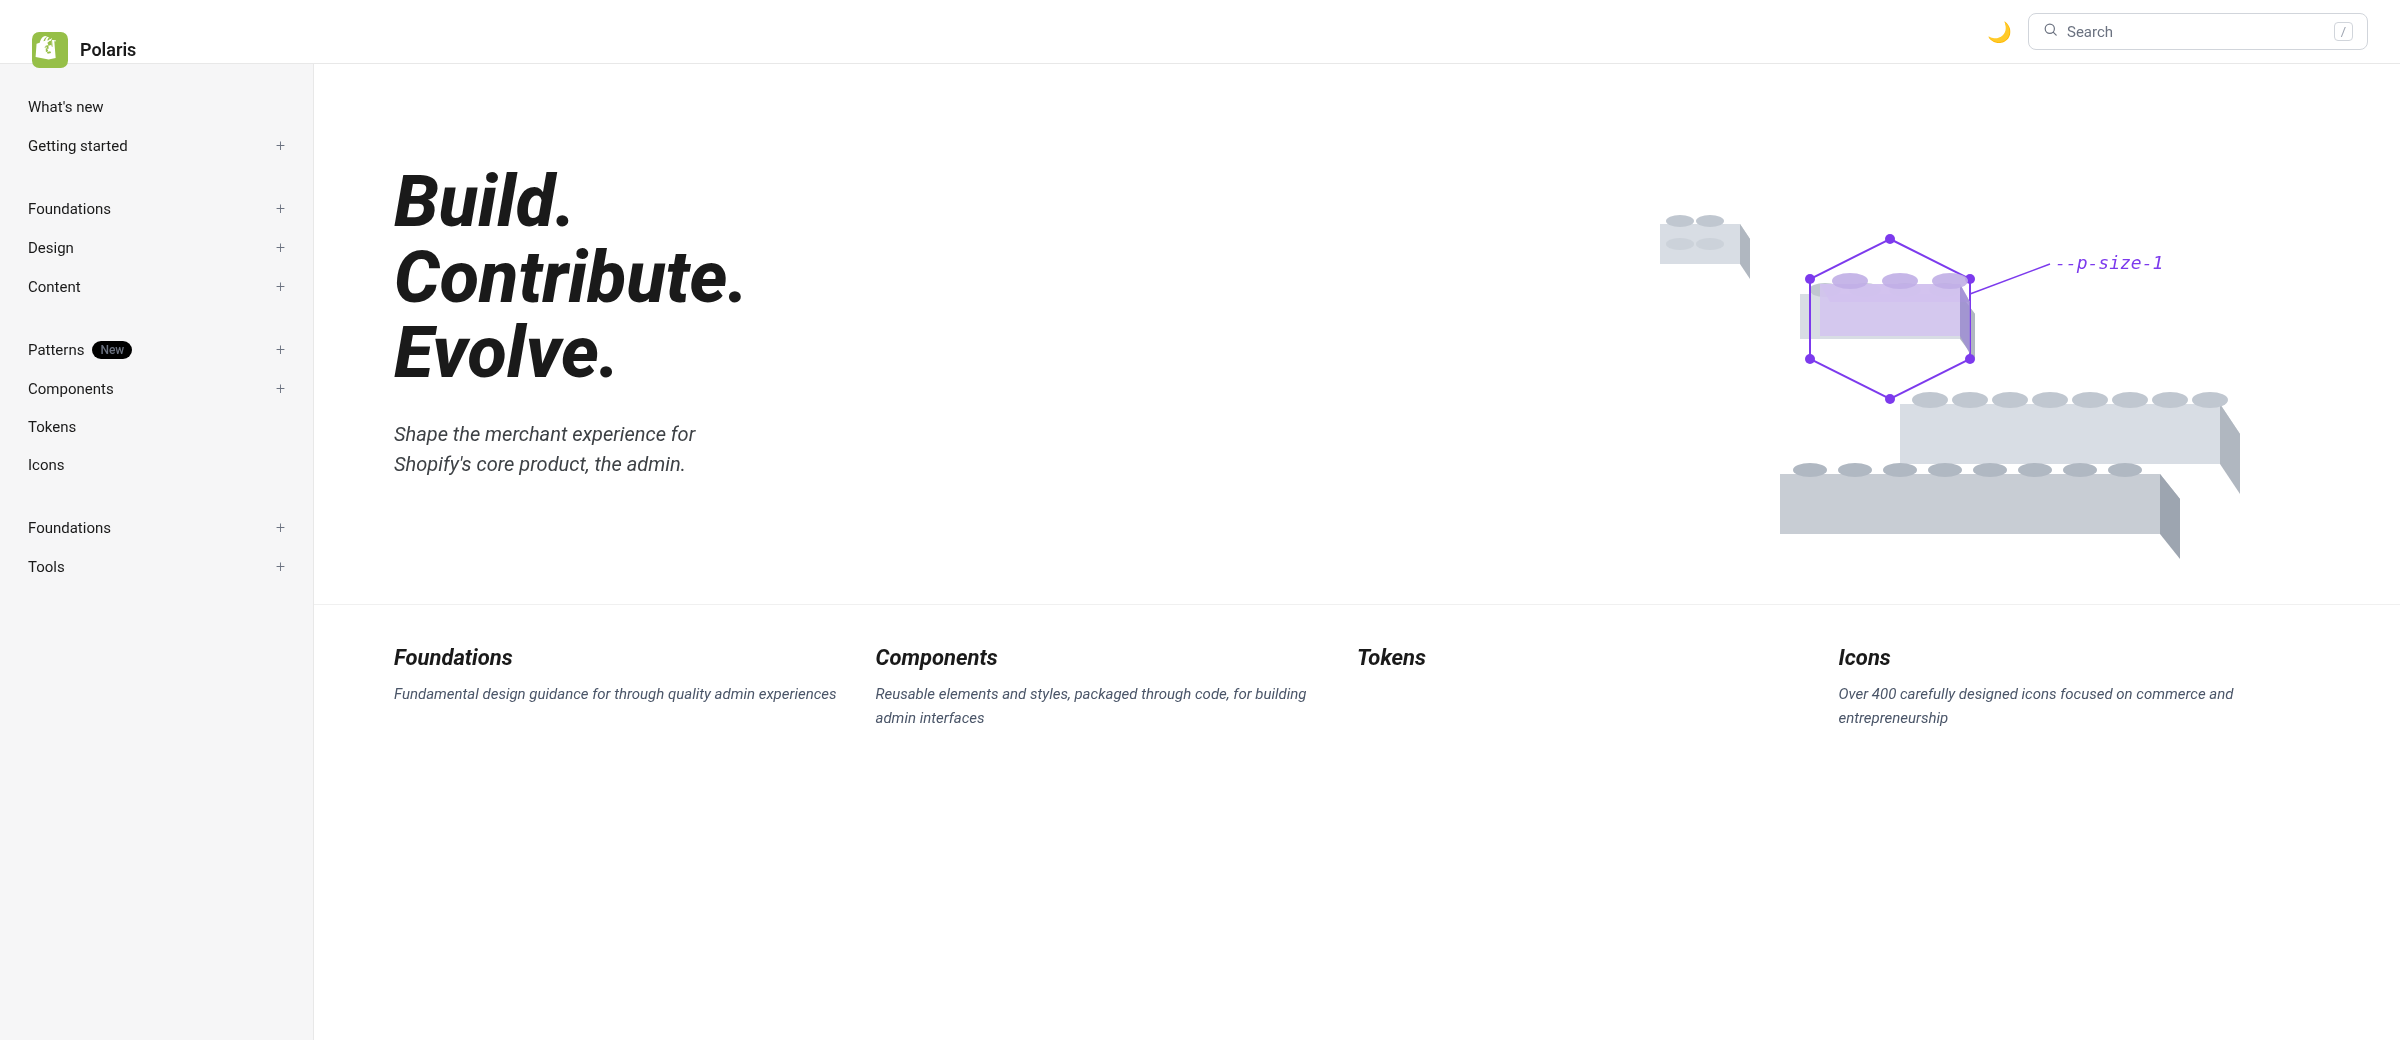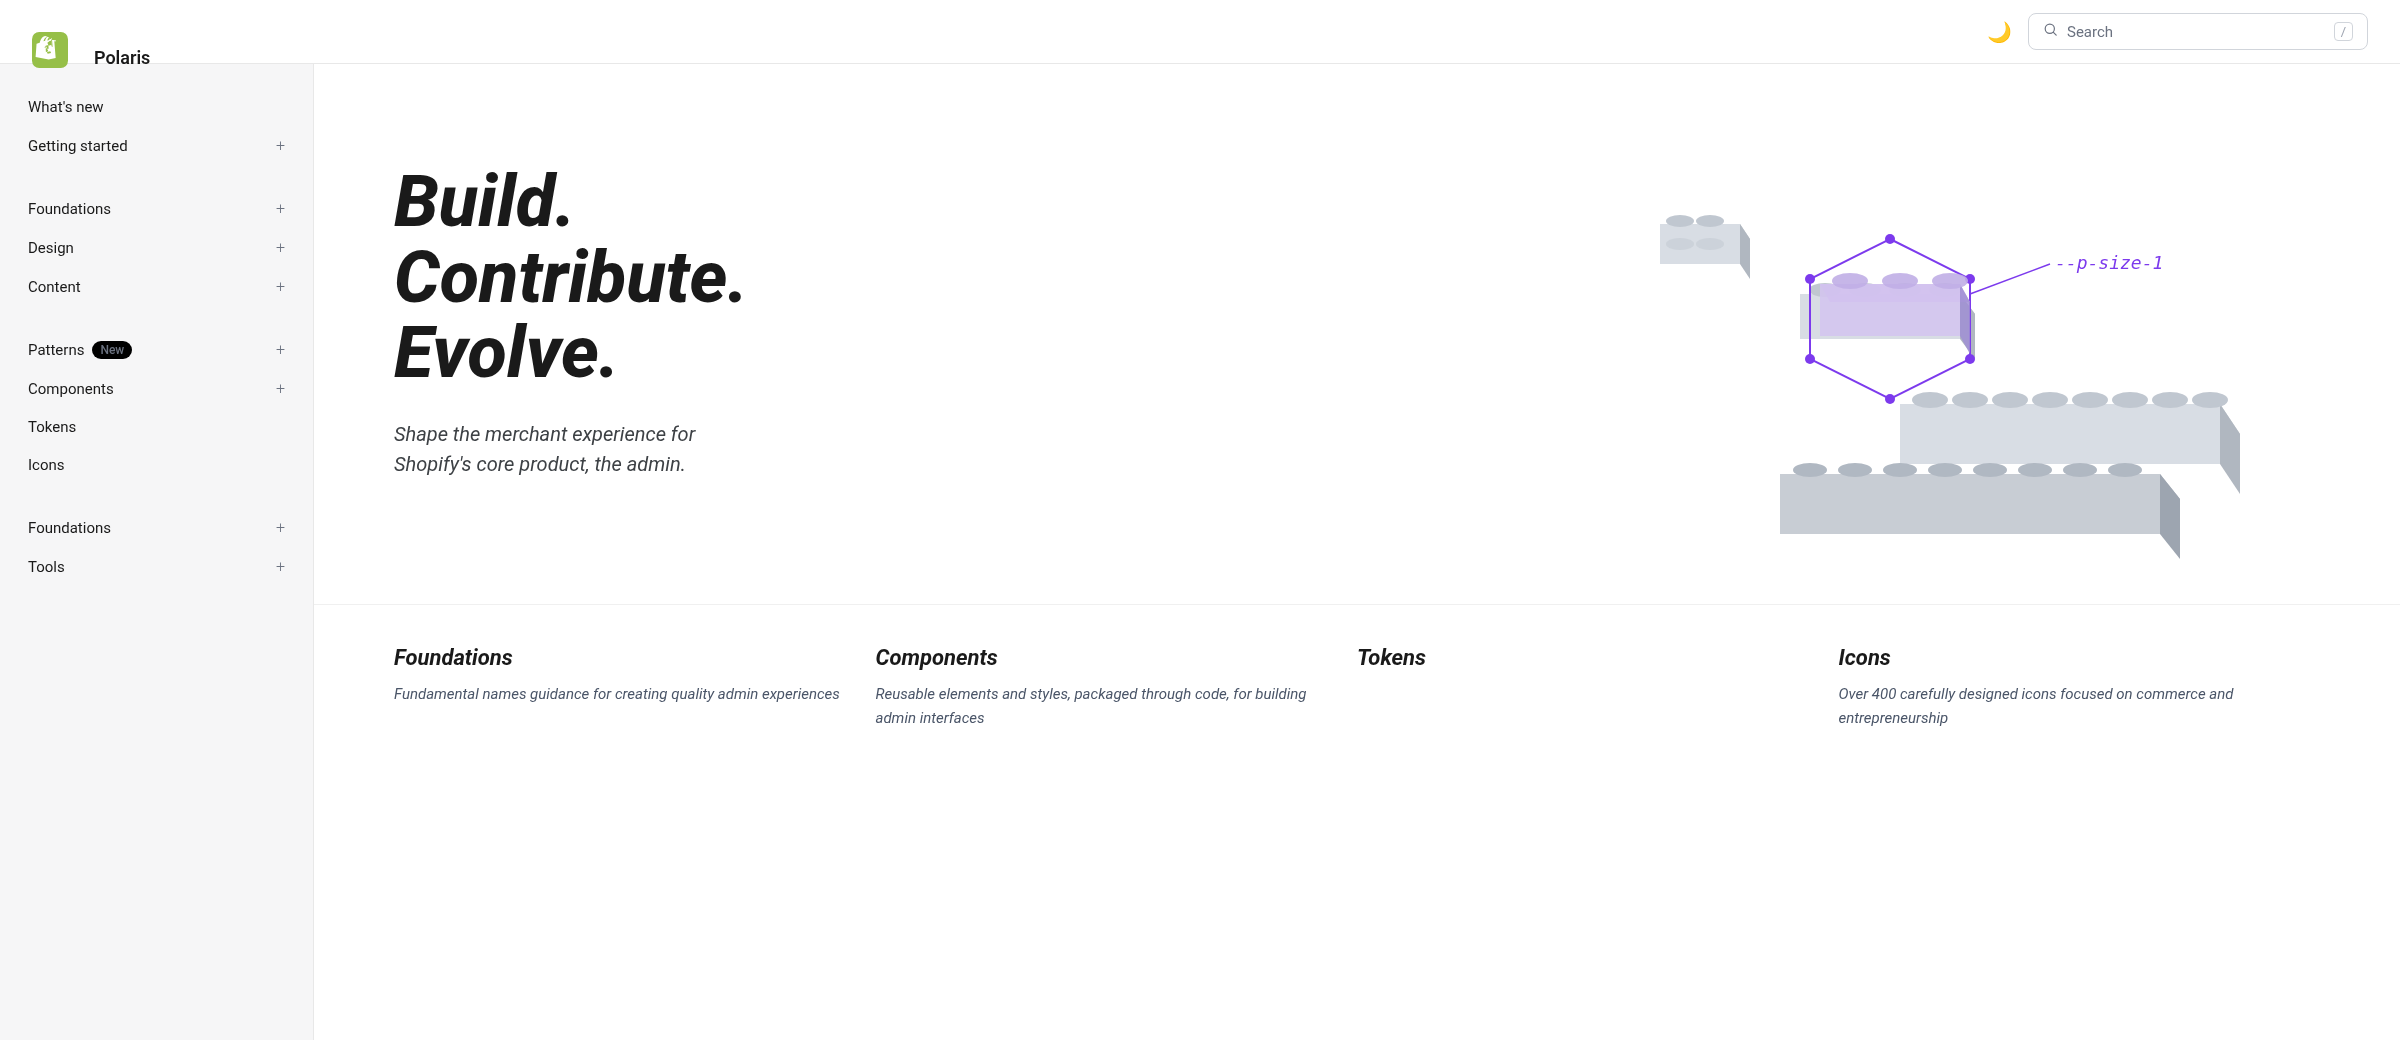--- a/index.html
+++ b/index.html
@@ -4,21 +4,21 @@
   <style>
     * { margin: 0; padding: 0; box-sizing: border-box; }
     body { font-family: -apple-system, BlinkMacSystemFont, 'Segoe UI', Roboto, sans-serif; background: #fff; display: flex; flex-direction: column; height: 1040px; overflow: hidden; }
 
     
     .header {
       display: flex; align-items: center; justify-content: space-between;
       padding: 0 32px; height: 64px; border-bottom: 1px solid #e8e8e8;
       background: #fff; position: fixed; top: 0; left: 0; right: 0; z-index: 100;
     }
-    .header-left { display: flex; align-items: flex-end; gap: 26px; margin-top: 36px; }
+    .header-left { display: flex; align-items: center; gap: 12px; margin-top: 36px; }
     .shopify-logo { width: 36px; height: 36px; }
     .header-title { font-size: 18px; font-weight: 600; color: #1a1a1a; }
     .header-right { display: flex; align-items: center; gap: 16px; }
     .moon-icon { font-size: 20px; color: #8a9196; }
     .search-bar {
       display: flex; align-items: center; gap: 8px;
       border: 1.5px solid #d1d5db; border-radius: 8px;
       padding: 8px 14px; width: 340px; cursor: text;
     }
     .search-icon { color: #6b7280; font-size: 14px; }
@@ -268,21 +268,21 @@
 
           <text x="555" y="145" font-family="monospace" font-size="18" fill="#7c3aed">--p-size-1</text>
         </svg>
       </div>
     </section>
 
     <section class="cards">
 
       <div class="card">
         <div class="card-title">Foundations</div>
-        <div class="card-desc">Fundamental names guidance for creating quality admin experiences</div>
+        <div class="card-desc">Fundamental design guidance for through quality admin experiences</div>
       </div>
 
       <div class="card">
         <div class="card-title">Components</div>
         <div class="card-desc">Reusable elements and styles, packaged through code, for building admin interfaces</div>
       </div>
 
       <div class="card">
         <div class="card-title">Tokens</div>
       </div>

